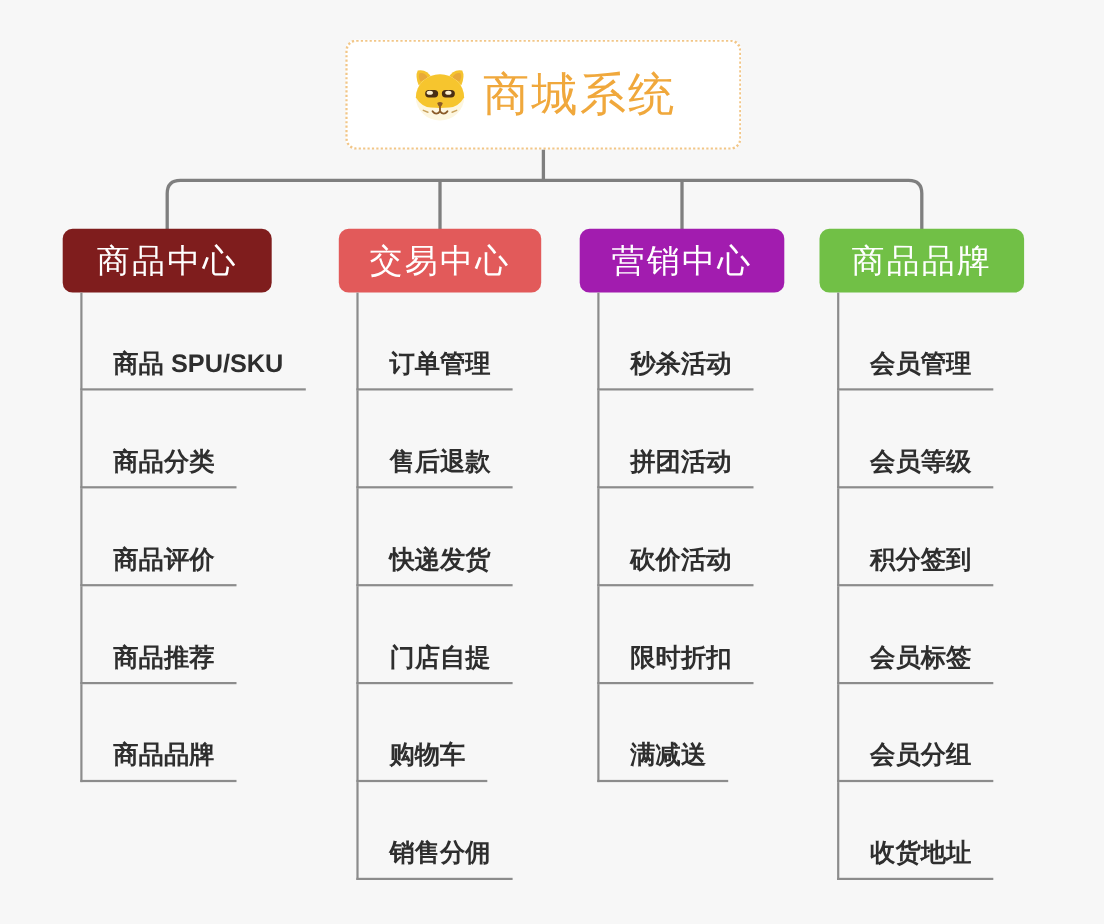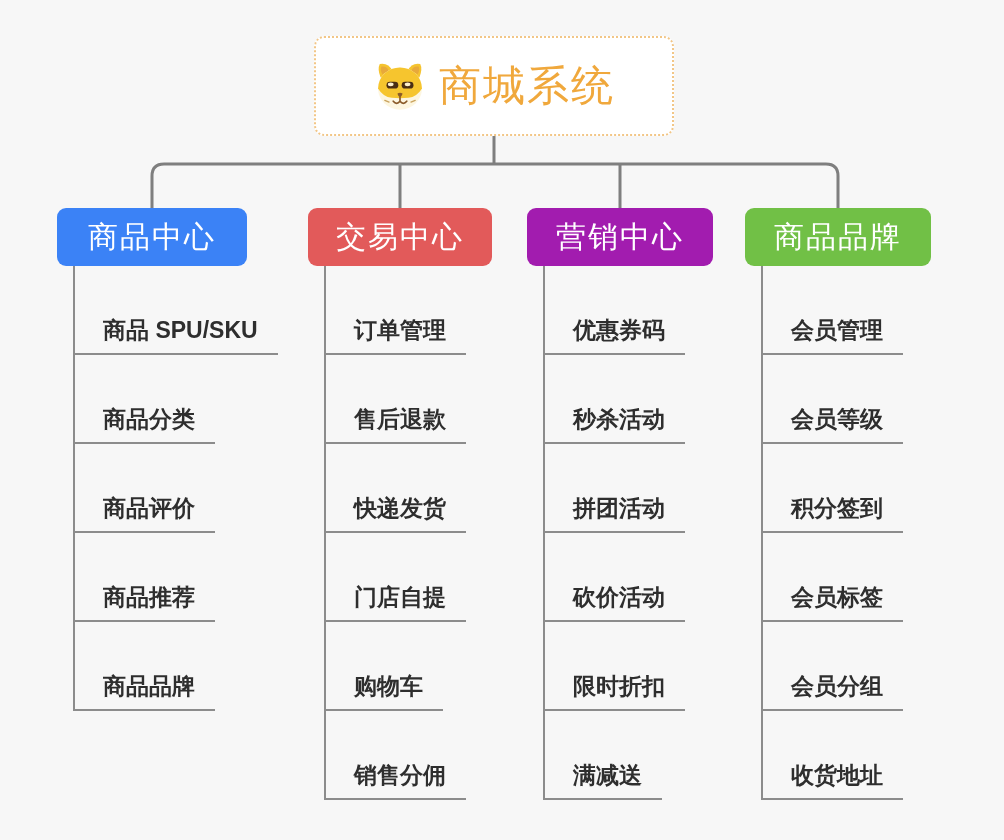--- a/index.html
+++ b/index.html
@@ -82,21 +82,21 @@
 
       <path d="M29 39 Q32 37 35 39 Q34 43 32 43 Q30 43 29 39 Z" fill="#8a5a28"></path>
       <path d="M32 43 L32 48 M24 48 Q28 53 32 48 Q36 53 40 48" stroke="#8a5a28" stroke-width="2" fill="none" stroke-linecap="round"></path>
       <path d="M14 47 L19 49 M50 47 L45 49" stroke="#c9a25e" stroke-width="1.6" fill="none" stroke-linecap="round"></path>
     </svg>
     <span class="root-title">商城系统</span>
   </div>
 
   <div id="branches">
   <div class="branch" style="left: 57px; width: 190px;">
-    <div class="branch-box" style="background: #3b82f6;">
+    <div class="branch-box" style="background: #7f1d1d;">
       <span>商品中心</span>
     </div>
     <div class="children">
   <div class="leaf">
     <span class="leaf-label">商品 SPU/SKU</span>
   </div>
 
   <div class="leaf">
     <span class="leaf-label">商品分类</span>
   </div>
@@ -145,23 +145,20 @@
     <span class="leaf-label">销售分佣</span>
   </div>
 </div>
   </div>
 
   <div class="branch" style="left: 527px; width: 186px;">
     <div class="branch-box" style="background: #a21caf;">
       <span>营销中心</span>
     </div>
     <div class="children">
-  <div class="leaf">
-    <span class="leaf-label">优惠券码</span>
-  </div>
 
   <div class="leaf">
     <span class="leaf-label">秒杀活动</span>
   </div>
 
   <div class="leaf">
     <span class="leaf-label">拼团活动</span>
   </div>
 
   <div class="leaf">

